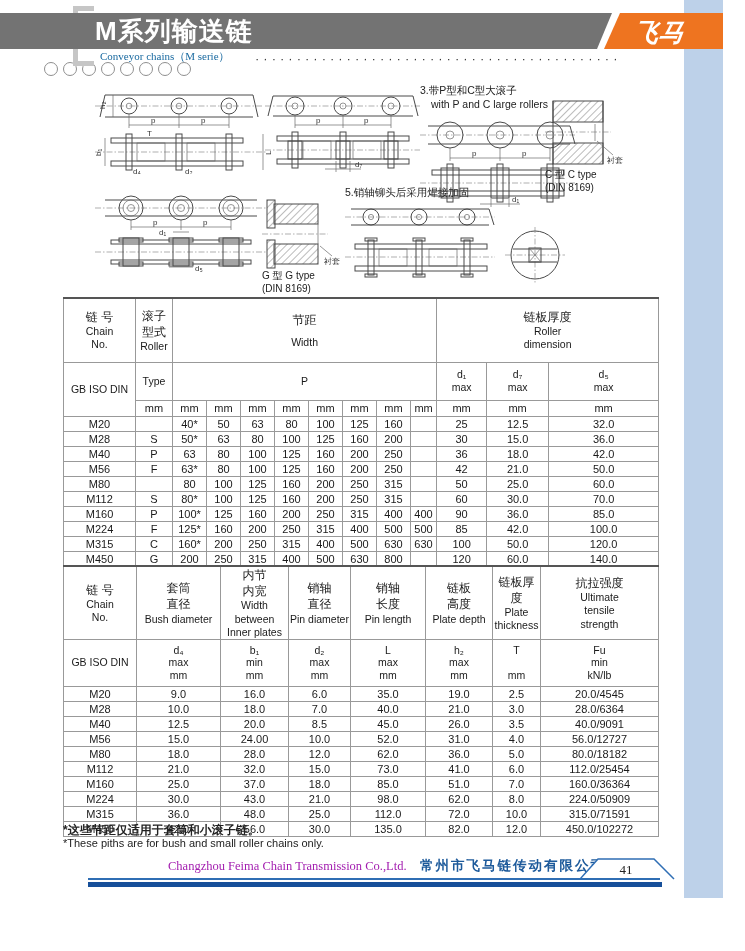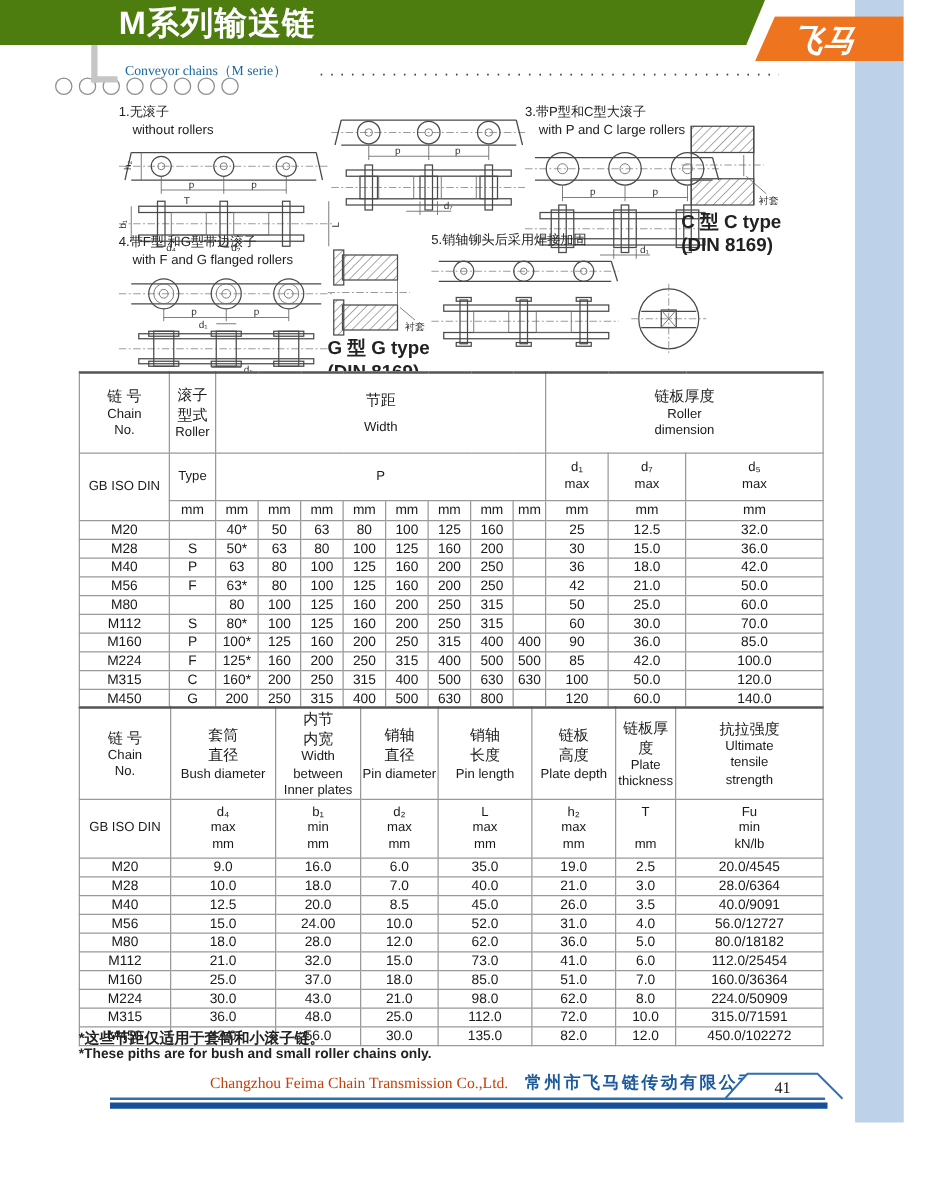--- a/index.html
+++ b/index.html
@@ -2,21 +2,21 @@
 <html><head>
 <meta charset="utf-8">
 <style>
   html,body{margin:0;padding:0;background:#fff;}
   #page{position:relative;width:745px;height:951px;background:#fff;overflow:hidden;
         font-family:"Liberation Sans","DejaVu Sans",sans-serif;color:#1a1a1a;}
   
   .side-strip{position:absolute;left:684px;top:0;width:39px;height:898px;background:#bdd1e9;}
   .bracket{position:absolute;left:73px;top:6px;width:16px;height:50px;
            border-left:5px solid #c6c6c6;border-top:5px solid #c6c6c6;border-bottom:5px solid #c6c6c6;z-index:1;}
-  .banner{position:absolute;left:0;top:0;width:612px;height:36px;background:#4d7c0f;z-index:2;
+  .banner{position:absolute;left:0;top:13px;width:612px;height:36px;background:#737373;z-index:2;
           clip-path:polygon(0 0,100% 0,calc(100% - 15px) 100%,0 100%);}
   .banner .title{position:absolute;left:95px;top:0;line-height:36px;color:#fff;font-size:26px;
                  font-weight:600;letter-spacing:1px;}
   .logo{position:absolute;left:604px;top:13px;width:119px;height:36px;background:#ee7420;z-index:2;
         clip-path:polygon(16px 0,100% 0,100% 100%,0 100%);}
   .logo .logo-text{position:absolute;left:30px;top:3px;color:#fff;font-size:25px;font-weight:bold;
         font-family:"Liberation Serif","DejaVu Serif",serif;font-style:italic;transform:skewX(-8deg);}
   .subtitle{position:absolute;left:100px;top:49px;font-family:"Liberation Serif","DejaVu Serif",serif;
             font-size:11px;color:#17689f;}
   .dotted{position:absolute;left:255px;top:51px;width:368px;height:15px;overflow:hidden;
@@ -25,39 +25,39 @@
   .circles span{width:12px;height:12px;border:1.5px solid #8f8f8f;border-radius:50%;display:block;}
   
   .fig{position:absolute;}
   .fig-title{font-size:10.5px;color:#222;line-height:1.3;}
   .fig-title .en{padding-left:11px;}
   .fig svg{display:block;margin-top:2px;}
   .draw{stroke:#4a4a4a;fill:none;stroke-width:1;}
   .thin{stroke:#6a6a6a;fill:none;stroke-width:.7;}
   .cl{stroke:#7a7a7a;fill:none;stroke-width:.6;stroke-dasharray:6 2 1.5 2;}
   .dimt{font-size:8px;fill:#333;}
-  .xcap{font-size:15px;font-weight:bold;color:#222;line-height:1.25;}
+  .xcap{font-size:10px;font-weight:normal;color:#222;line-height:1.25;}
   
   .tblwrap{position:absolute;left:63px;width:595px;}
   table{border-collapse:collapse;table-layout:fixed;width:595px;background:#fff;}
   th,td{border:1px solid #999;text-align:center;vertical-align:middle;padding:0;
         font-weight:normal;font-size:11px;color:#1a1a1a;overflow:hidden;}
   table{border:1.5px solid #777;border-top:2.5px solid #555;}
   .cnl{font-size:12px;line-height:1.35;}
   .enl{font-size:10.5px;line-height:1.25;}
   .subl{font-size:10.5px;line-height:1.2;}
   #t1 thead tr.h1{height:64px;} #t1 thead tr.h2{height:38px;} #t1 thead tr.h3{height:16px;}
   #t1 tbody tr{height:15px;}
   #t2 thead tr.h1{height:55px;} #t2 thead tr.h2{height:47px;}
   #t2 tbody tr{height:15px;}
   
   .footnote-cn{position:absolute;left:63px;top:822px;font-size:12px;color:#222;font-weight:bold;}
-  .footnote-en{position:absolute;left:63px;top:837px;font-size:11px;color:#222;font-weight:bold;}
+  .footnote-en{position:absolute;left:63px;top:837px;font-size:11px;color:#222;}
   .footer-en{position:absolute;left:168px;top:859px;font-family:"Liberation Serif","DejaVu Serif",serif;
-             font-size:12.5px;color:#c2410c;}
+             font-size:12.5px;color:#a21caf;}
   .footer-cn{position:absolute;left:420px;top:857px;font-family:"Liberation Serif","DejaVu Serif",serif;
              font-size:13.5px;font-weight:bold;color:#1d5a9b;letter-spacing:2px;}
   .rule-thin{position:absolute;left:88px;top:878px;width:572px;height:2px;background:#2f6eb4;}
   .rule-thick{position:absolute;left:88px;top:882px;width:574px;height:5px;background:#164f9a;}
   .pagenum{position:absolute;left:580px;top:856px;}
   .pagenum text{font-family:"Liberation Serif","DejaVu Serif",serif;}
 </style>
 </head>
 <body>
 
@@ -78,24 +78,20 @@
       <span></span>
       <span></span>
       <span></span>
       <span></span>
       <span></span>
       <span></span>
       <span></span>
   </div>
 
   <div class="fig" style="left:95px;top:84px;width:190px;">
-    <div class="fig-title">
-      <div>1.无滚子</div>
-      <div class="en">without rollers</div>
-    </div>
     <svg width="184" height="88" viewBox="0 0 184 88">
       <line class="cl" x1="0" y1="20" x2="168" y2="20"></line>
       <path class="draw" d="M10 9 H158 M10 31 H158"></path>
       <line class="draw" x1="10" y1="9" x2="5" y2="31"></line>
         <line class="draw" x1="158" y1="9" x2="163" y2="31"></line>
       <circle class="draw" cx="34" cy="20" r="8"></circle>
         <circle class="thin" cx="34" cy="20" r="2.8"></circle>
       <circle class="draw" cx="84" cy="20" r="8"></circle>
         <circle class="thin" cx="84" cy="20" r="2.8"></circle>
       <circle class="draw" cx="134" cy="20" r="8"></circle>
@@ -215,24 +211,20 @@
       <line class="thin" x1="52" y1="44" x2="68" y2="58"></line>
       <text class="dimt" x="62" y="66">衬套</text>
     </svg>
     <div class="xcap">
       <div>C 型 C type</div>
       <div>(DIN 8169)</div>
     </div>
   </div>
 
   <div class="fig" style="left:95px;top:188px;width:185px;">
-    <div class="fig-title">
-      <div>4.带F型 和G型带边滚子</div>
-      <div class="en">with F and G flanged rollers</div>
-    </div>
     <svg width="178" height="82" viewBox="0 0 178 82">
       <line class="cl" x1="0" y1="18" x2="172" y2="18"></line>
       <path class="draw" d="M10 10 H162 M10 26 H162"></path>
       <circle class="draw" cx="36" cy="18" r="12"></circle>
         <circle class="thin" cx="36" cy="18" r="8"></circle>
         <circle class="thin" cx="36" cy="18" r="3.5"></circle>
       <circle class="draw" cx="86" cy="18" r="12"></circle>
         <circle class="thin" cx="86" cy="18" r="8"></circle>
         <circle class="thin" cx="86" cy="18" r="3.5"></circle>
       <circle class="draw" cx="136" cy="18" r="12"></circle>

